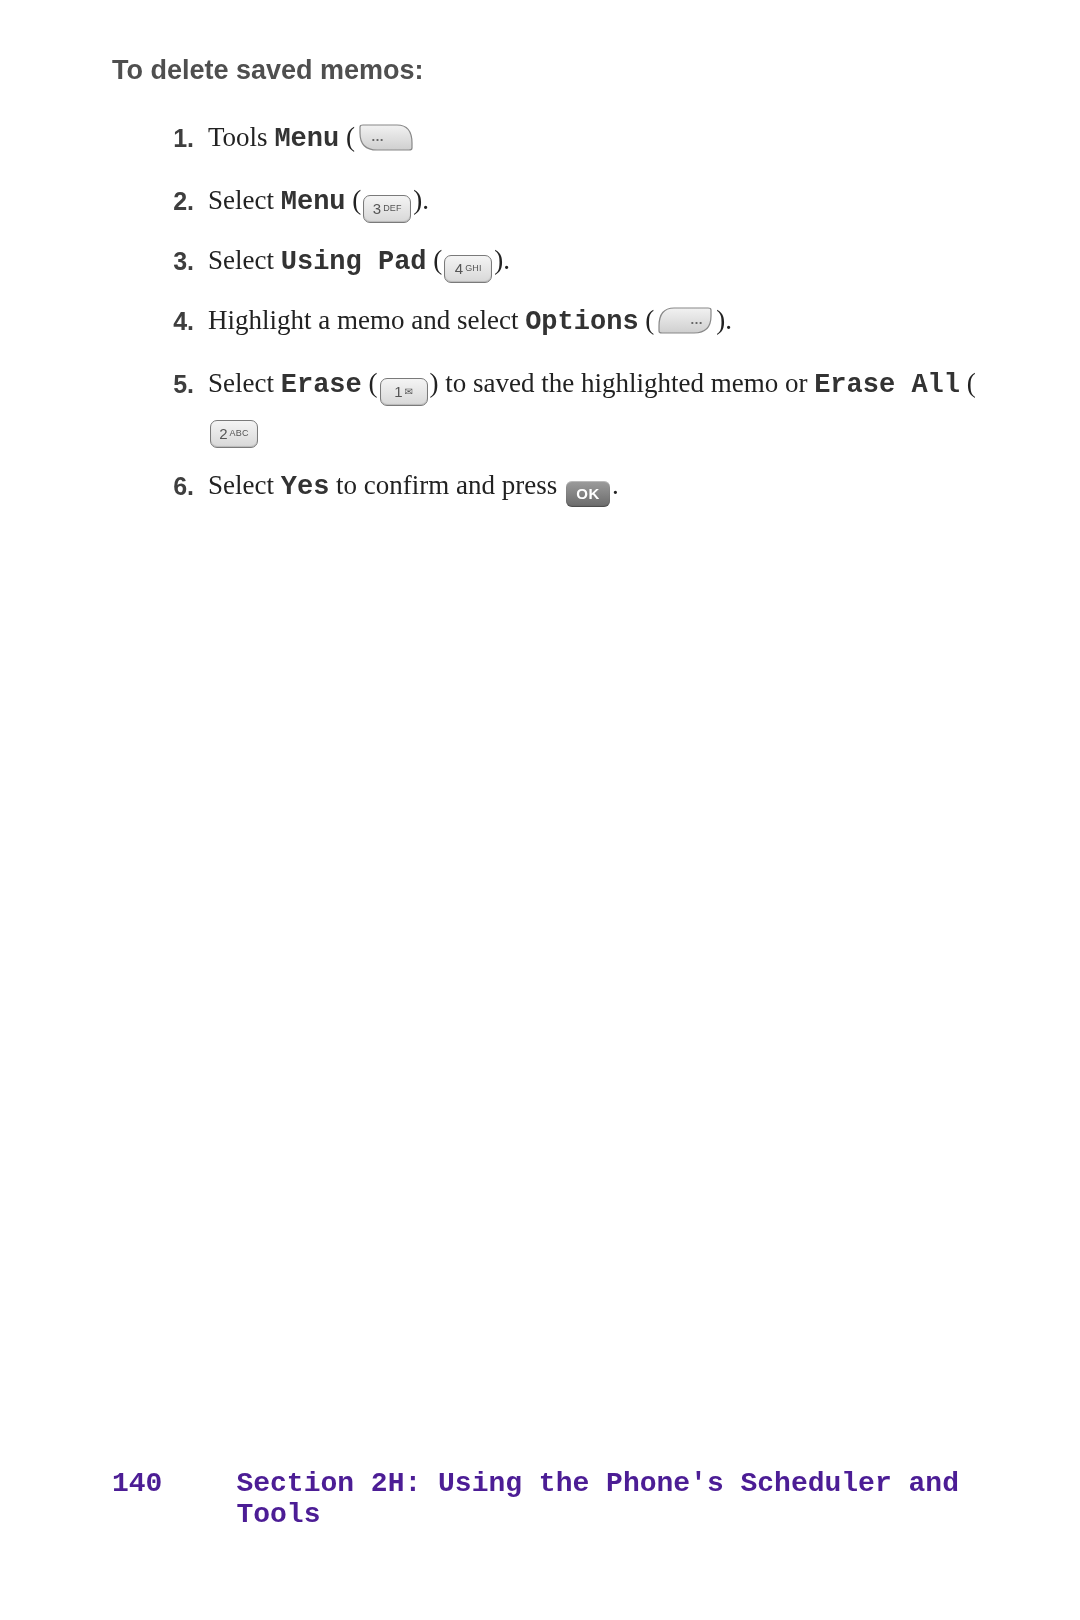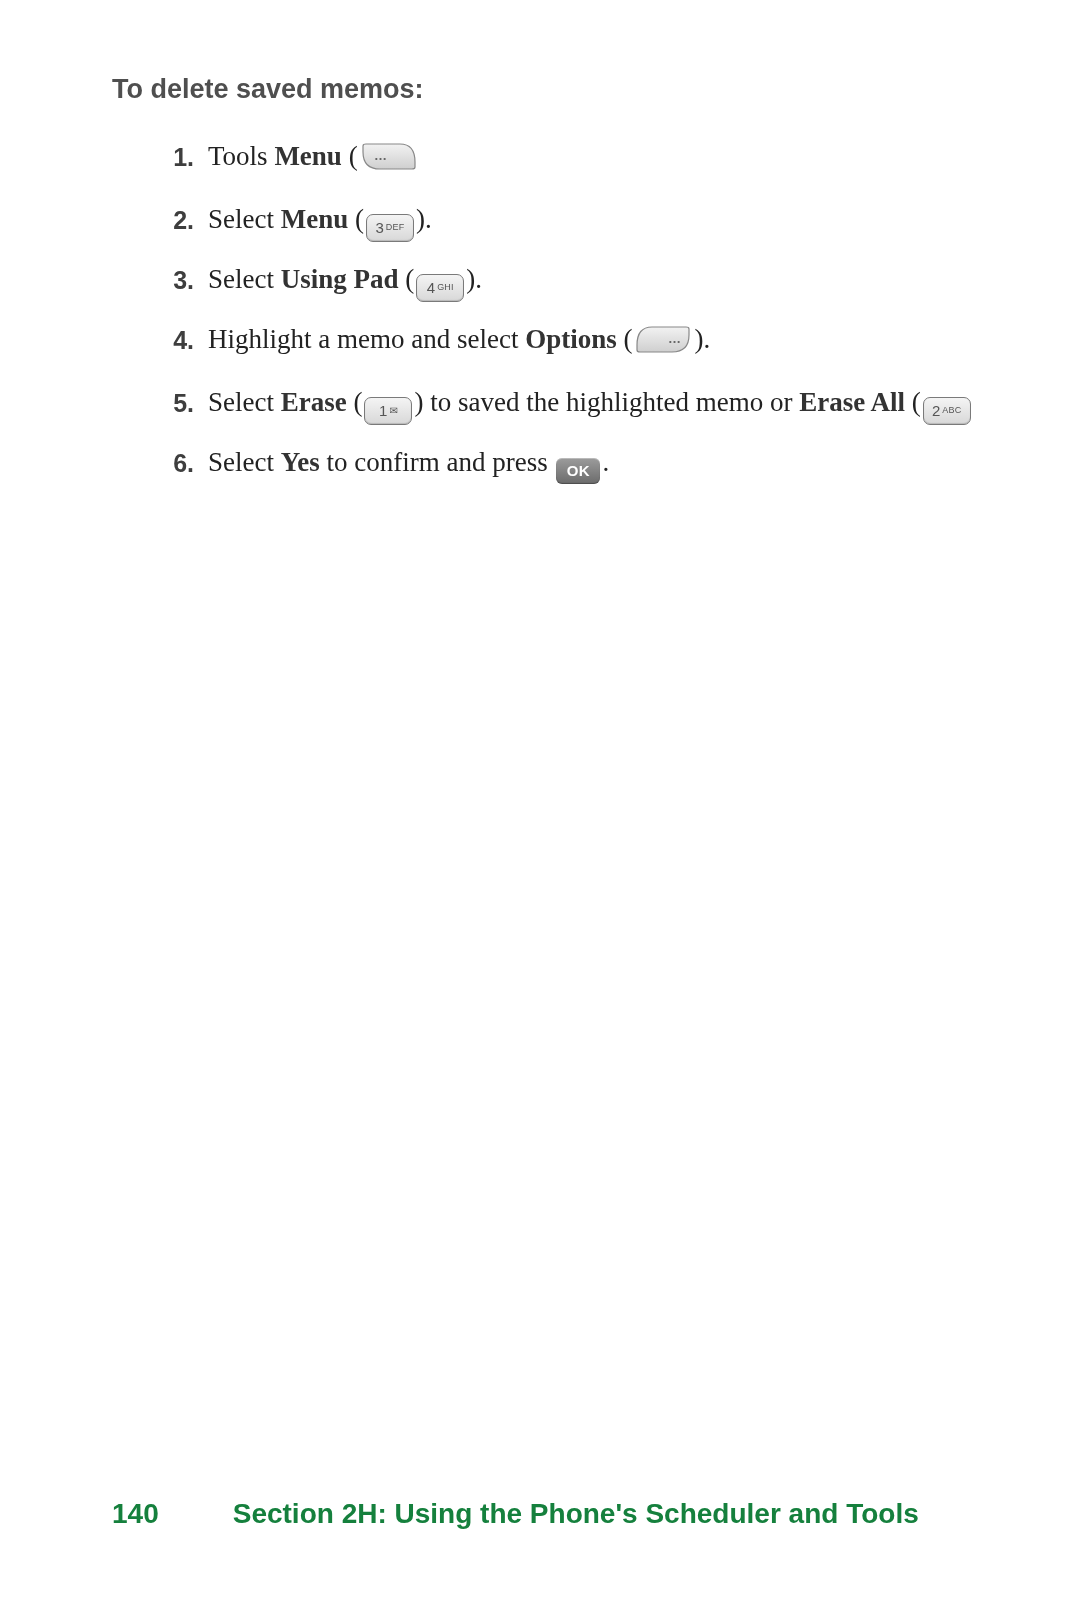--- a/index.html
+++ b/index.html
@@ -9,21 +9,21 @@
     height: 1620px;
     background: #ffffff;
     font-family: Georgia, "Times New Roman", serif;
     color: #1a1a1a;
   }
   .page {
     position: relative;
     width: 1080px;
     height: 1620px;
     box-sizing: border-box;
-    padding: 74px 100px 0 112px;
+    padding: 55px 100px 0 112px;
   }
   .heading {
     font-family: Arial, Helvetica, sans-serif;
     font-weight: bold;
     font-size: 27px;
     color: #4f4f4f;
     margin-bottom: 32px;
   }
   ol.steps {
     list-style: none;
@@ -46,34 +46,34 @@
     flex: 0 0 42px;
     text-align: right;
     margin-right: 14px;
     font-size: 25px;
     padding-top: 2px;
   }
   .step-body {
     flex: 1;
   }
   .step-body .label {
-    font-family: Liberation Serif, serif;
+    font-family: Liberation Mono, monospace;
     font-weight: bold;
     color: #333;
   }
   .footer {
     position: absolute;
     left: 112px;
     right: 100px;
     bottom: 90px;
     display: flex;
     align-items: baseline;
-    font-family: Liberation Sans, sans-serif;
-    font-weight: bold;
-    color: #15803d;
+    font-family: Liberation Mono, monospace;
+    font-weight: bold;
+    color: #4c1d95;
     font-size: 28px;
   }
   .footer .pn {
     margin-right: 74px;
   }
 
   
   .key {
     display: inline-block;
     vertical-align: -6px;

